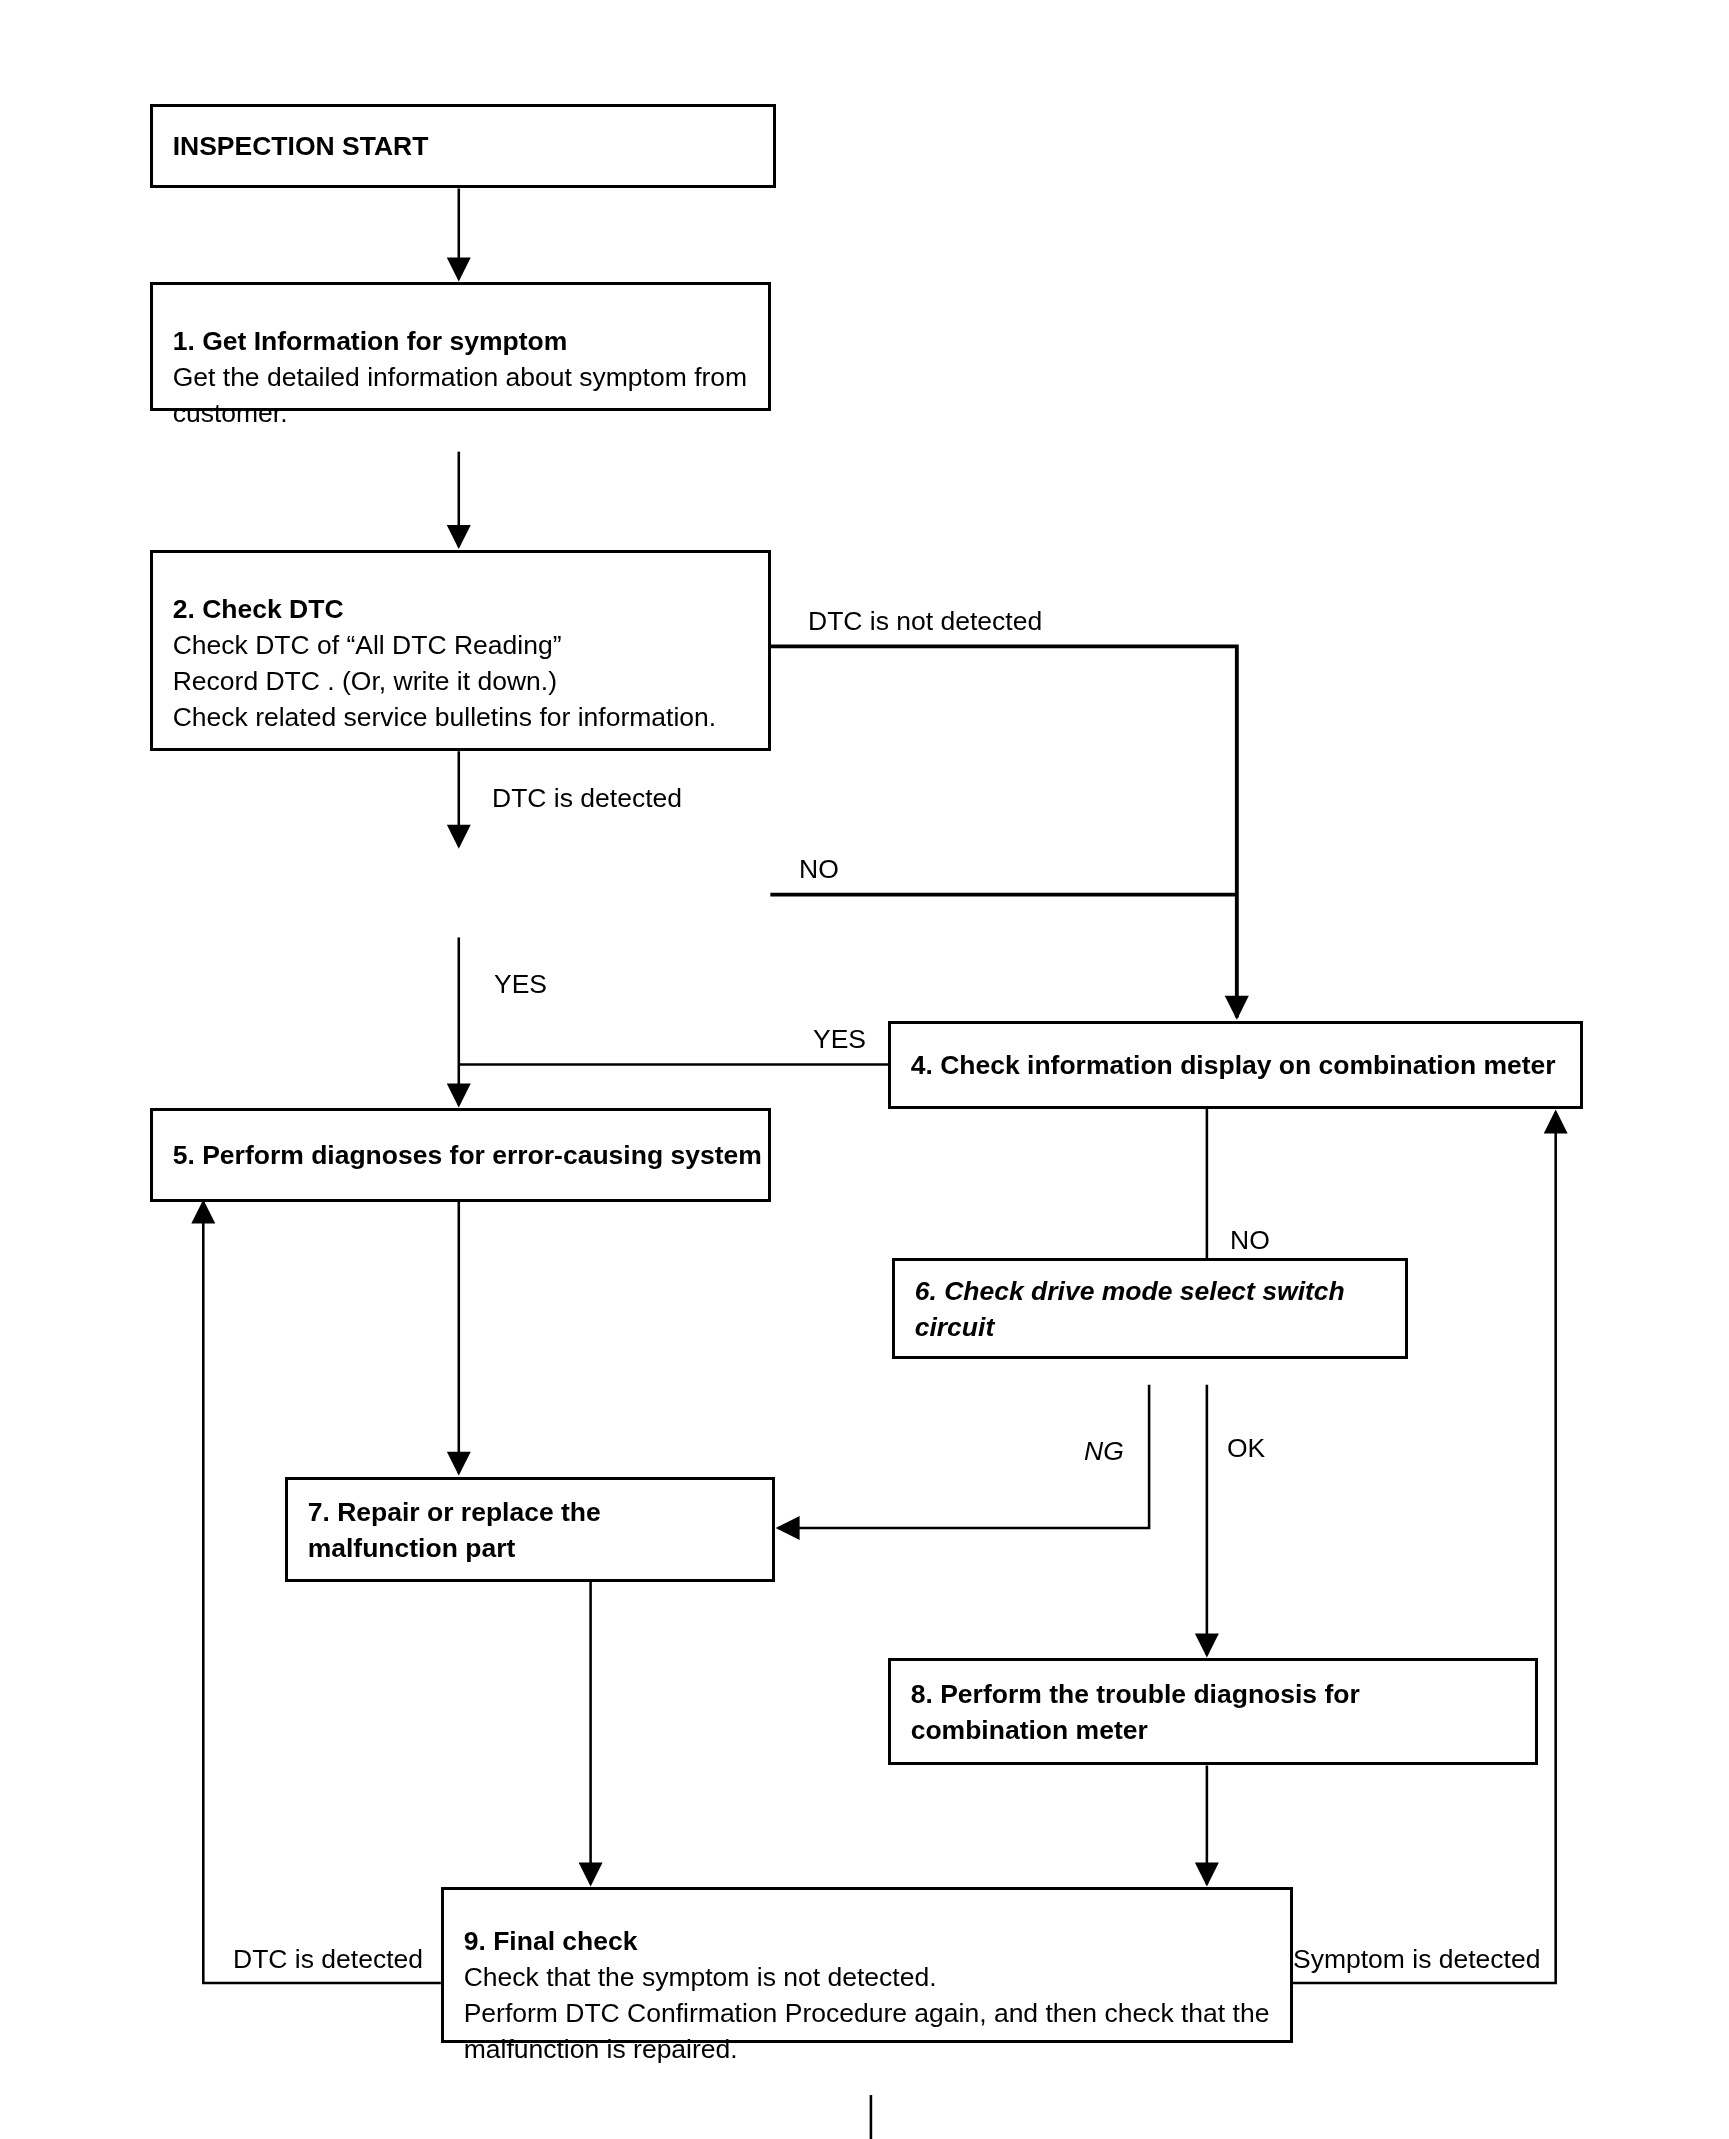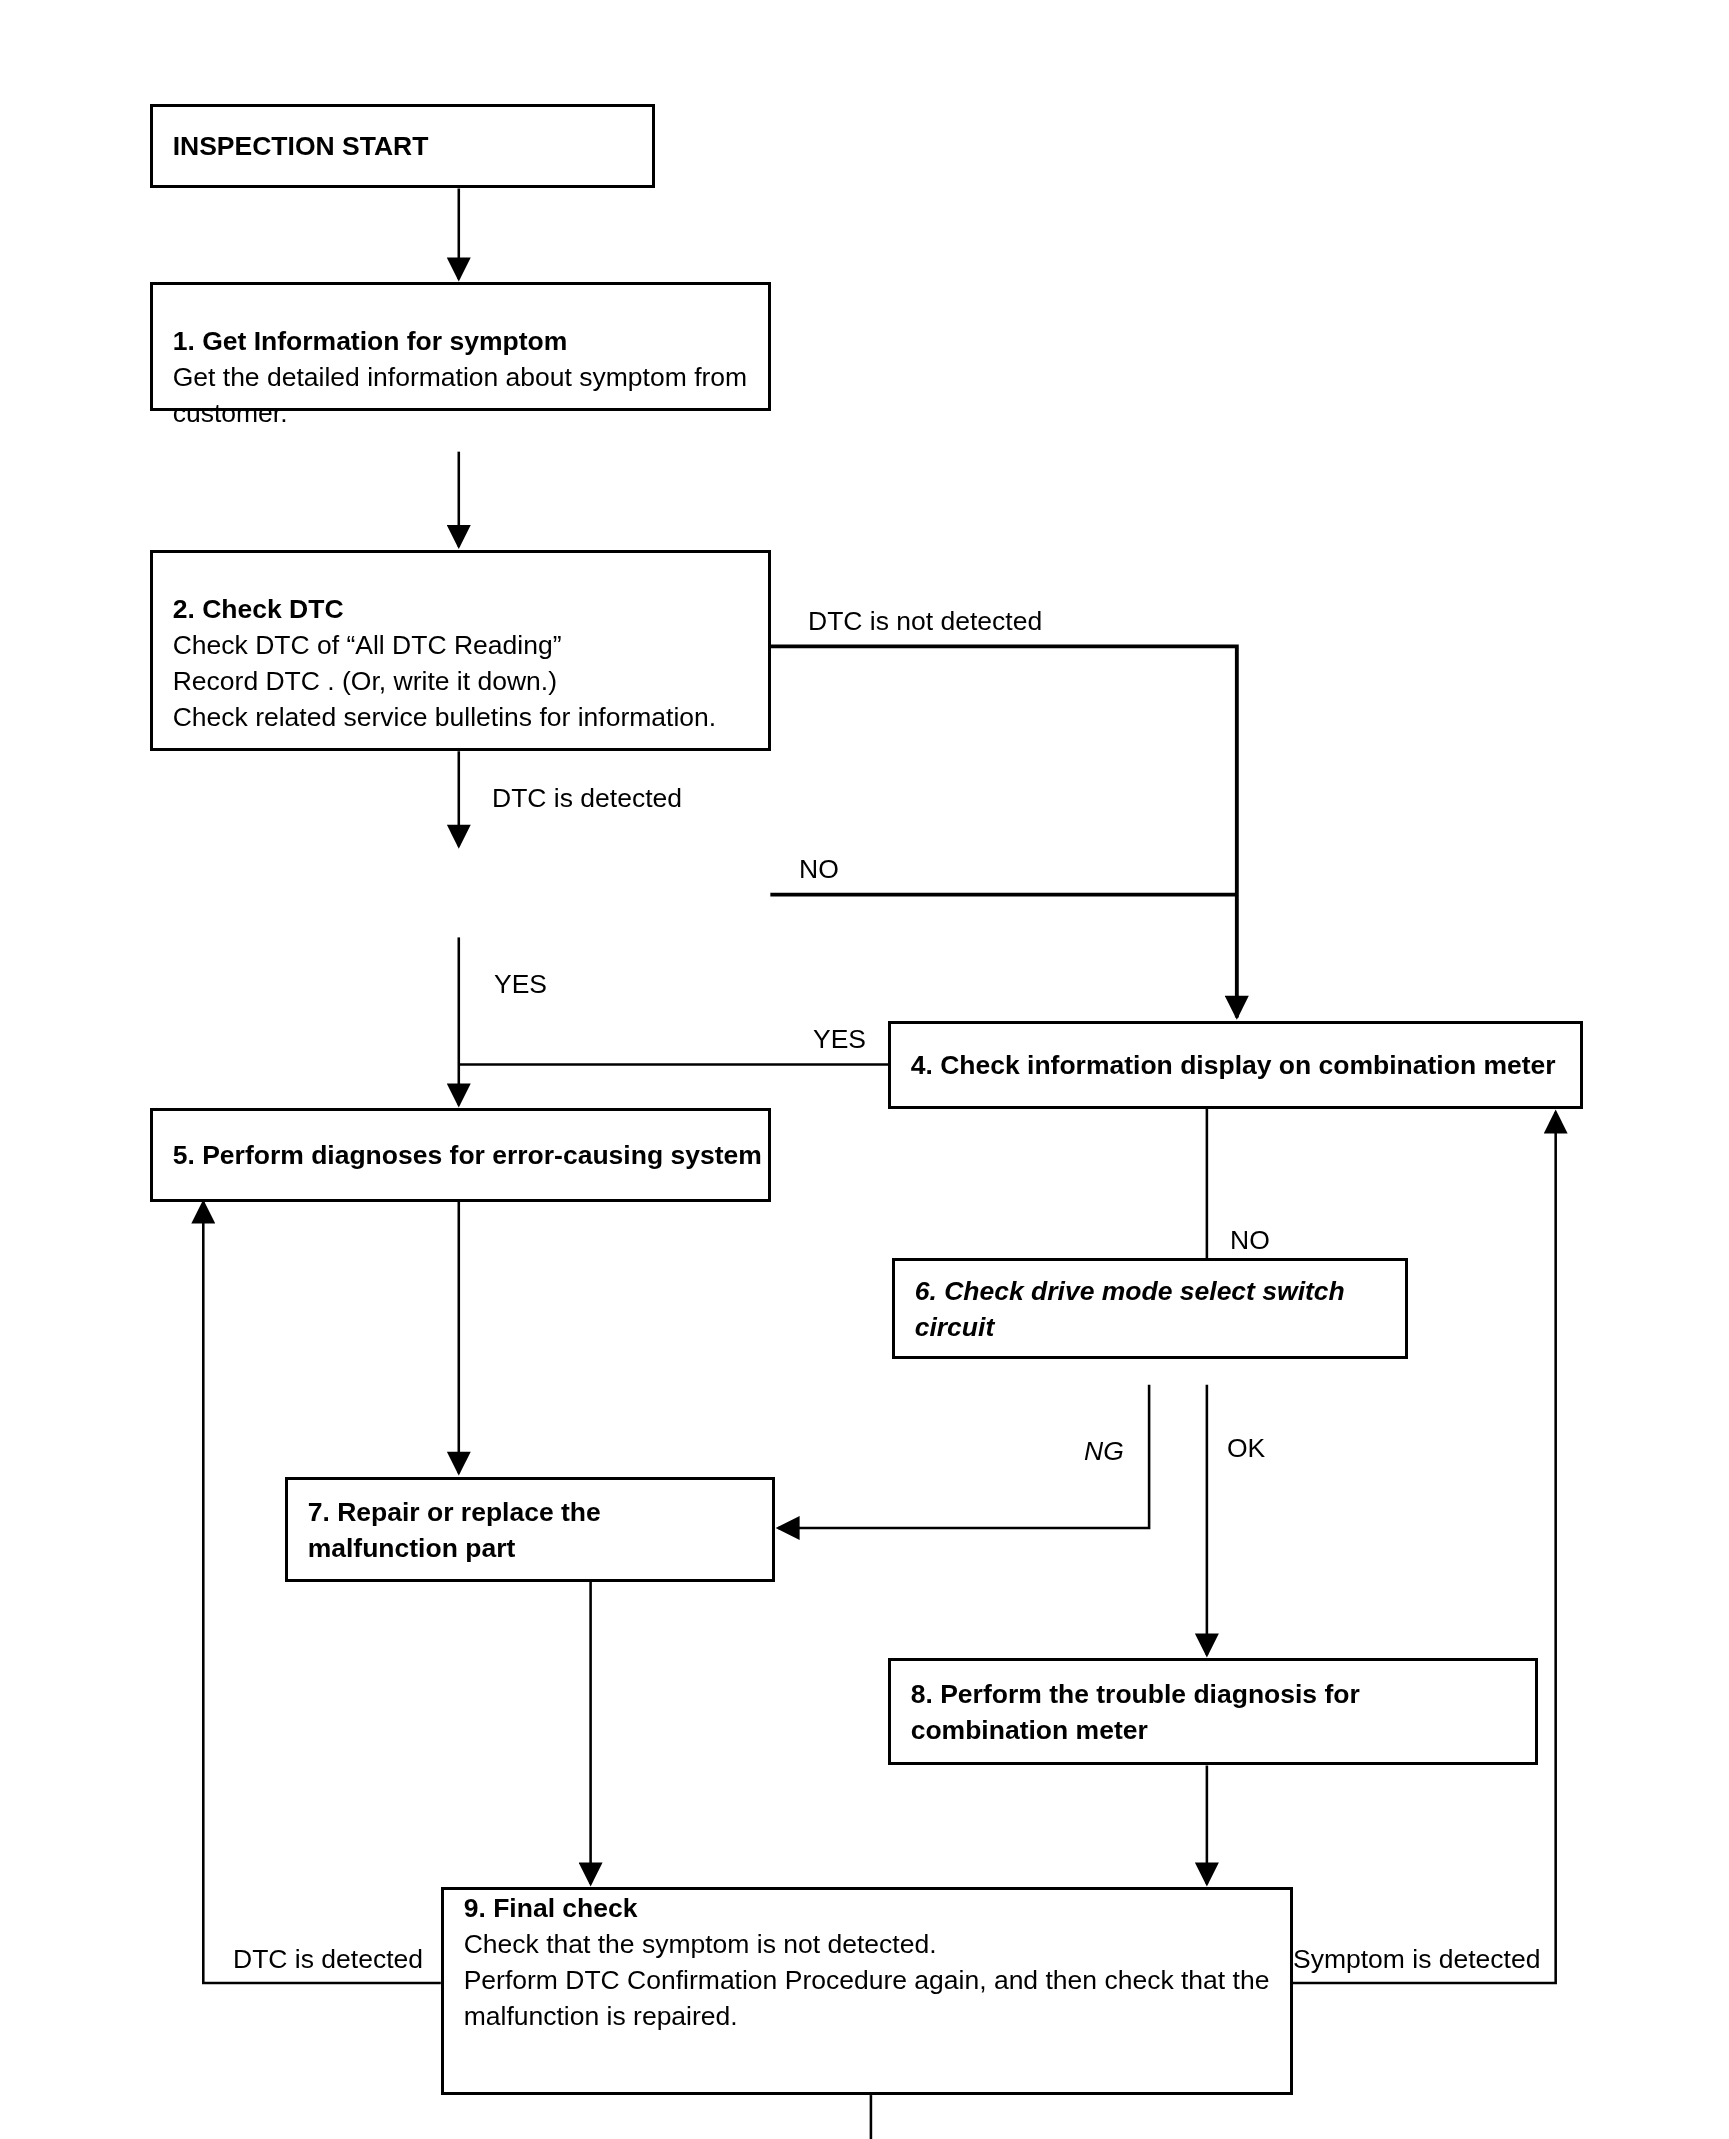--- a/index.html
+++ b/index.html
@@ -61,21 +61,21 @@
     <polyline class="thin" points="2685,3235 2685,3570 1818,3570" marker-end="url(#arrow)"></polyline>
     <line class="thin" x1="2820" y1="3235" x2="2820" y2="3867" marker-end="url(#arrow)"></line>
     <line class="thin" x1="1072" y1="2800" x2="1072" y2="3442" marker-end="url(#arrow)"></line>
     <line class="thin" x1="1380" y1="3695" x2="1380" y2="4402" marker-end="url(#arrow)"></line>
     <line class="thin" x1="2820" y1="4125" x2="2820" y2="4402" marker-end="url(#arrow)"></line>
     <polyline class="thin" points="1030,4633 475,4633 475,2808" marker-end="url(#arrow)"></polyline>
     <polyline class="thin" points="3020,4633 3635,4633 3635,2598" marker-end="url(#arrow)"></polyline>
     <line class="thin" x1="2035" y1="4895" x2="2035" y2="5057" marker-end="url(#arrow)"></line>
   </svg>
 
-  <div class="node v-center" style="left:150px; top:104px; width:505px; height:84px;">
+  <div class="node v-center" style="left:150px; top:104px; width:626px; height:84px;">
     <div class="title">INSPECTION START</div>
   </div>
 
   <div class="node" style="left:150px; top:282px; width:621px; height:129px; padding-top:38px;">
     <div class="title">1. Get Information for symptom</div>
     <div class="body">Get the detailed information about symptom from</div>
     <div class="body">customer.</div>
   </div>
 
   <div class="node" style="left:150px; top:550px; width:621px; height:201px; padding-top:38px;">
@@ -102,21 +102,21 @@
   <div class="node v-center" style="left:285px; top:1477px; width:490px; height:105px;">
     <div class="title">7. Repair or replace the</div>
     <div class="title">malfunction part</div>
   </div>
 
   <div class="node v-center" style="left:888px; top:1658px; width:650px; height:107px;">
     <div class="title">8. Perform the trouble diagnosis for</div>
     <div class="title">combination meter</div>
   </div>
 
-  <div class="node" style="left:441px; top:1887px; width:852px; height:208px; ">
+  <div class="node" style="left:441px; top:1887px; width:852px; height:156px; padding-top:33px;">
     <div class="title">9. Final check</div>
     <div class="body">Check that the symptom is not detected.</div>
     <div class="body">Perform DTC Confirmation Procedure again, and then check that the</div>
     <div class="body">malfunction is repaired.</div>
   </div>
 
   <span class="edge-label" style="left:808px; top:603px;">DTC is not detected</span>
 
   <span class="edge-label" style="left:492px; top:780px;">DTC is detected</span>
 

